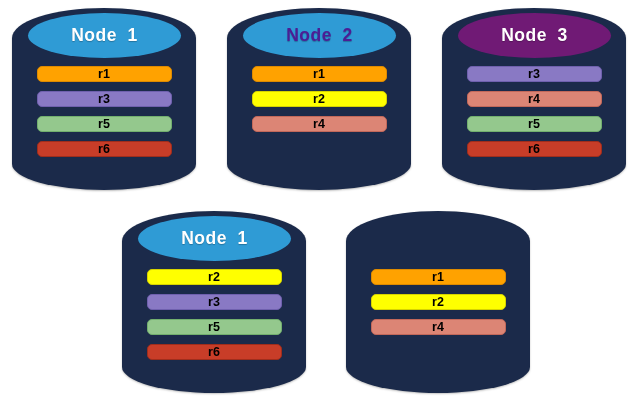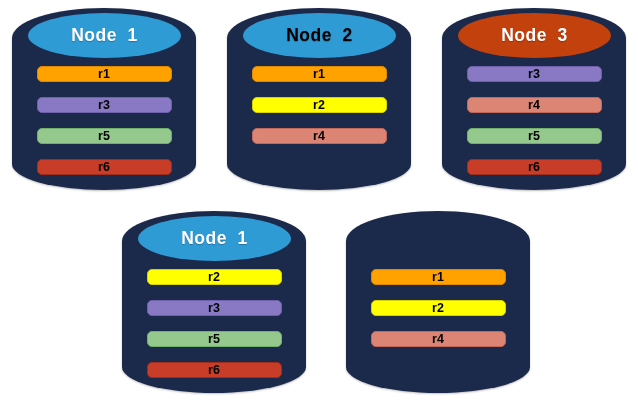--- a/index.html
+++ b/index.html
@@ -45,21 +45,21 @@
     line-height: 1;
     text-shadow: 0 1px 1px rgba(0,0,0,0.25);
   }
 
   .replica-list {
     position: absolute;
     top: 58px; left: 0; right: 0;
     display: flex;
     flex-direction: column;
     align-items: center;
-    gap: 15px;
+    gap: 9px;
   }
 
   .replica-bar {
     width: 135px;
     height: 16px;
     border-radius: 5px;
     border: 1.5px solid transparent;
     display: flex;
     align-items: center;
     justify-content: center;
@@ -81,31 +81,31 @@
         <div class="replica-list">
           <div class="replica-bar" style="background: rgb(255, 162, 0); border-color: rgb(222, 138, 0); color: rgb(0, 0, 0);">r1</div>
           <div class="replica-bar" style="background: rgb(137, 121, 196); border-color: rgb(111, 96, 174); color: rgb(0, 0, 0);">r3</div>
           <div class="replica-bar" style="background: rgb(148, 200, 141); border-color: rgb(114, 175, 110); color: rgb(0, 0, 0);">r5</div>
           <div class="replica-bar" style="background: rgb(200, 61, 40); border-color: rgb(160, 45, 28); color: rgb(0, 0, 0);">r6</div>
         </div>
       </div>
       <div class="cylinder">
         <div class="cyl-body" style="background: rgb(27, 42, 74);"></div>
         <div class="cyl-top" style="background: rgb(47, 155, 213);">
-          <span class="node-title" style="color: #000000;">Node  2</span>
+          <span class="node-title" style="color: #4c1d95;">Node  2</span>
         </div>
         <div class="replica-list">
           <div class="replica-bar" style="background: rgb(255, 162, 0); border-color: rgb(222, 138, 0); color: rgb(0, 0, 0);">r1</div>
           <div class="replica-bar" style="background: rgb(255, 255, 0); border-color: rgb(214, 211, 0); color: rgb(0, 0, 0);">r2</div>
           <div class="replica-bar" style="background: rgb(220, 133, 117); border-color: rgb(194, 104, 90); color: rgb(0, 0, 0);">r4</div>
         </div>
       </div>
       <div class="cylinder">
         <div class="cyl-body" style="background: rgb(27, 42, 74);"></div>
-        <div class="cyl-top" style="background: #c2410c;">
+        <div class="cyl-top" style="background: #701a75;">
           <span class="node-title" style="color: rgb(255, 255, 255);">Node  3</span>
         </div>
         <div class="replica-list">
           <div class="replica-bar" style="background: rgb(137, 121, 196); border-color: rgb(111, 96, 174); color: rgb(0, 0, 0);">r3</div>
           <div class="replica-bar" style="background: rgb(220, 133, 117); border-color: rgb(194, 104, 90); color: rgb(0, 0, 0);">r4</div>
           <div class="replica-bar" style="background: rgb(148, 200, 141); border-color: rgb(114, 175, 110); color: rgb(0, 0, 0);">r5</div>
           <div class="replica-bar" style="background: rgb(200, 61, 40); border-color: rgb(160, 45, 28); color: rgb(0, 0, 0);">r6</div>
         </div>
       </div>
     </div>

